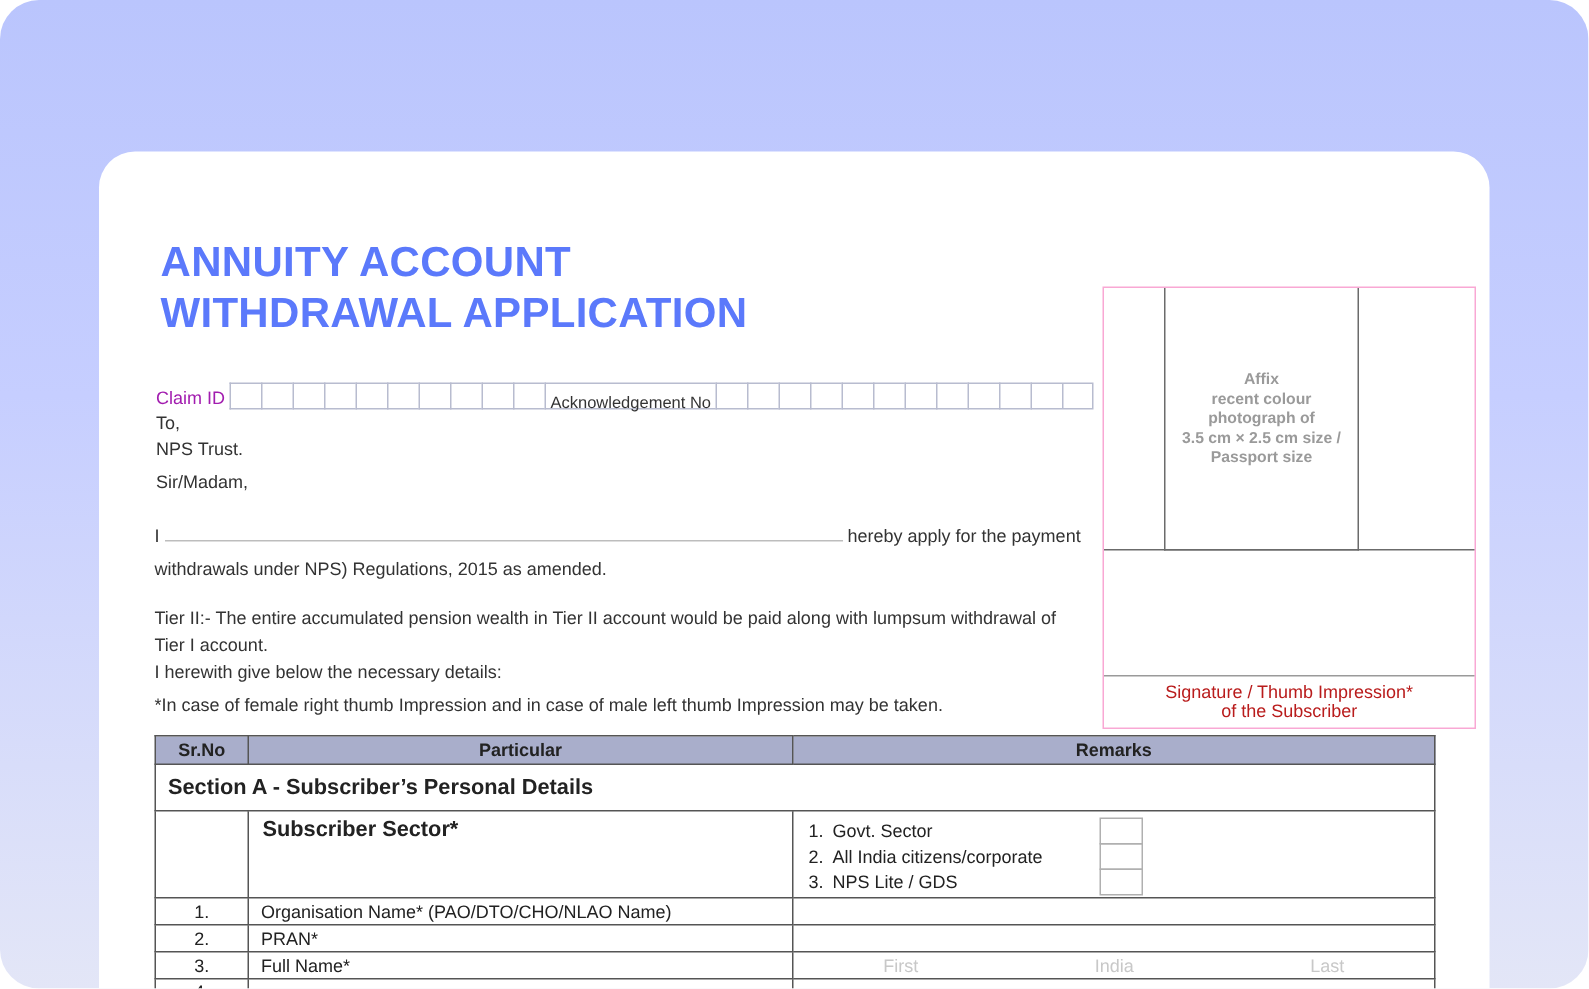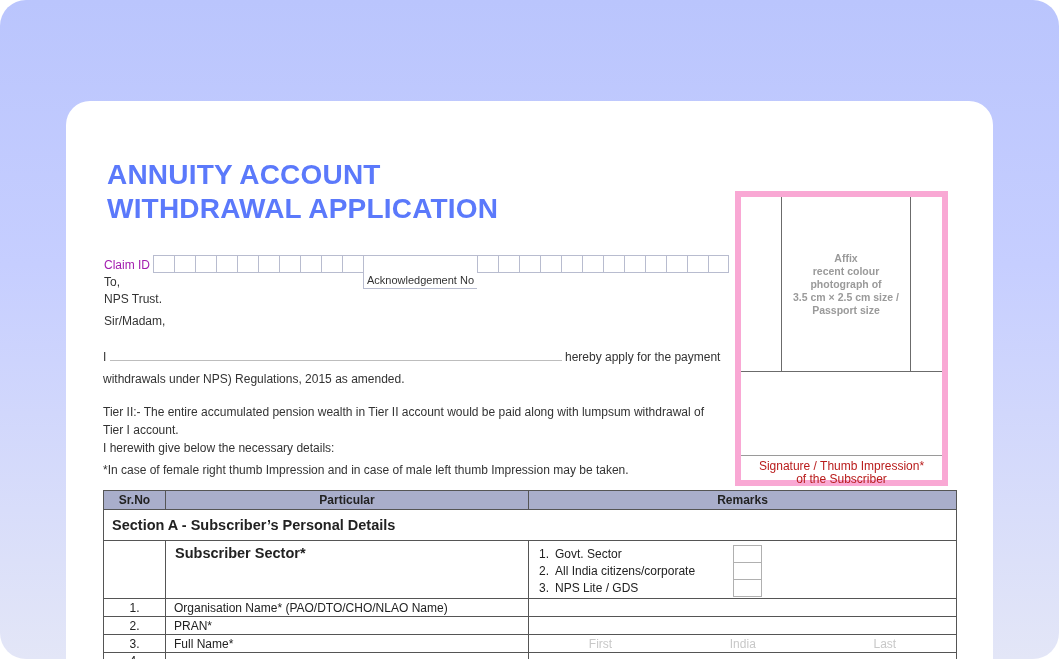--- a/index.html
+++ b/index.html
@@ -23,26 +23,26 @@
     color: #5b79fb; font-weight: bold; font-size: 28px; line-height: 34px;
     letter-spacing: 0.2px;
   }
   .title div { white-space: nowrap; }
 
   .txt { position: absolute; font-size: 12px; color: #333; white-space: nowrap; }
 
   .box-row { position: absolute; display: flex; height: 18px; }
   .box-row .cell { width: 21px; height: 18px; border: 1px solid #b8bccf; border-right: none; }
   .box-row .cell:last-child { border-right: 1px solid #b8bccf; }
-  .box-row .label { font-size: 11px; color: #333; line-height: 16px; padding: 16px 3px; border: 1px solid #b8bccf; border-right: none; white-space: nowrap; }
+  .box-row .label { font-size: 11px; color: #333; line-height: 16px; padding: 5px 3px; border: 1px solid #b8bccf; border-right: none; white-space: nowrap; }
   .claim-label { position: absolute; font-size: 12px; color: #a21caf; }
 
   .fill-line { position: absolute; height: 1px; background: #bdbdbd; }
 
-  .photo-box { position: absolute; left: 669px; top: 90px; width: 213px; height: 295px; border: 6px solid #f9a8d4; }
+  .photo-box { position: absolute; left: 669px; top: 90px; width: 249px; height: 295px; border: 1px solid #f9a8d4; }
   .photo-inner { position: absolute; left: 40px; top: 0; width: 130px; height: 175px; border-left: 1px solid #6b6b6b; border-right: 1px solid #6b6b6b; border-bottom: 1px solid #6b6b6b; }
   .photo-text { position: absolute; left: 0; right: 0; top: 55px; text-align: center; font-size: 10.5px; line-height: 13px; color: #9a9a9a; font-weight: bold; }
   .sig-divider { position: absolute; left: 0; right: 0; top: 174px; height: 1px; background: #6b6b6b; }
   .sig-divider2 { position: absolute; left: 0; right: 0; top: 258px; height: 1px; background: #9a9a9a; }
   .sig-caption { position: absolute; left: 0; right: 0; top: 263px; text-align: center; font-size: 12px; line-height: 13px; color: #b91c1c; }
 
   table.grid {
     position: absolute; left: 37px; top: 389px; width: 853px;
     border-collapse: collapse; table-layout: fixed;
     font-size: 12px; color: #222;

